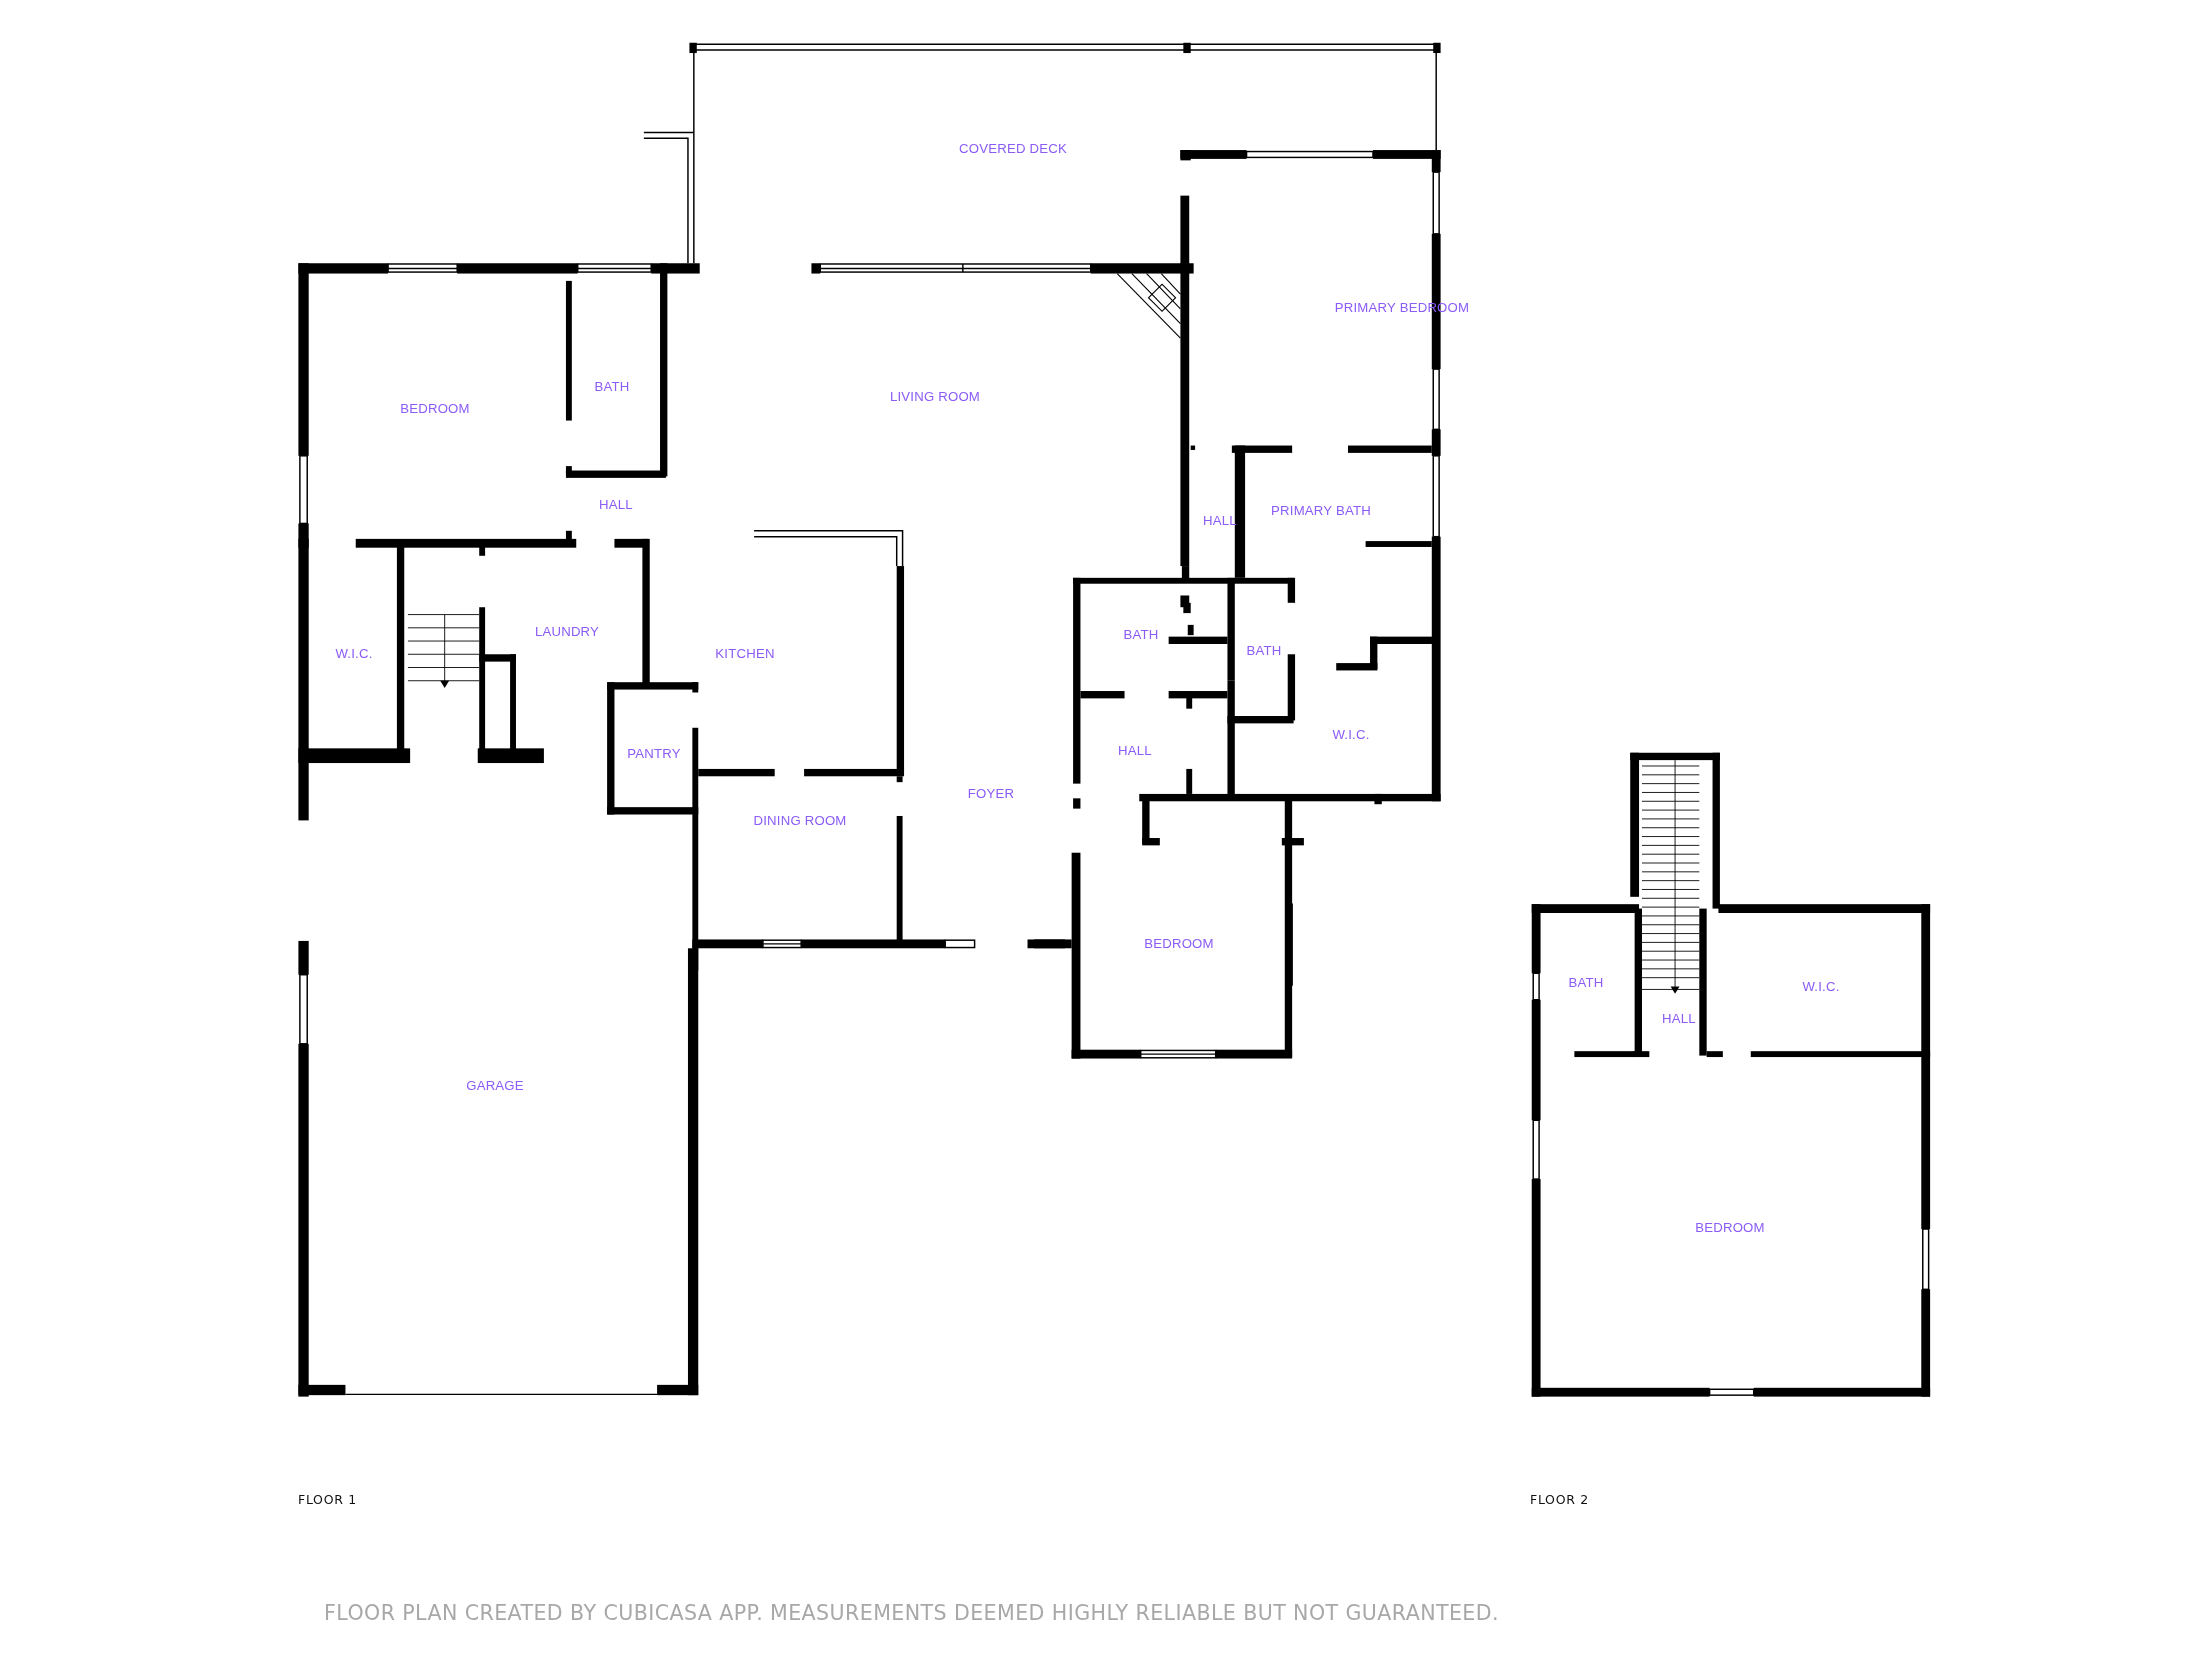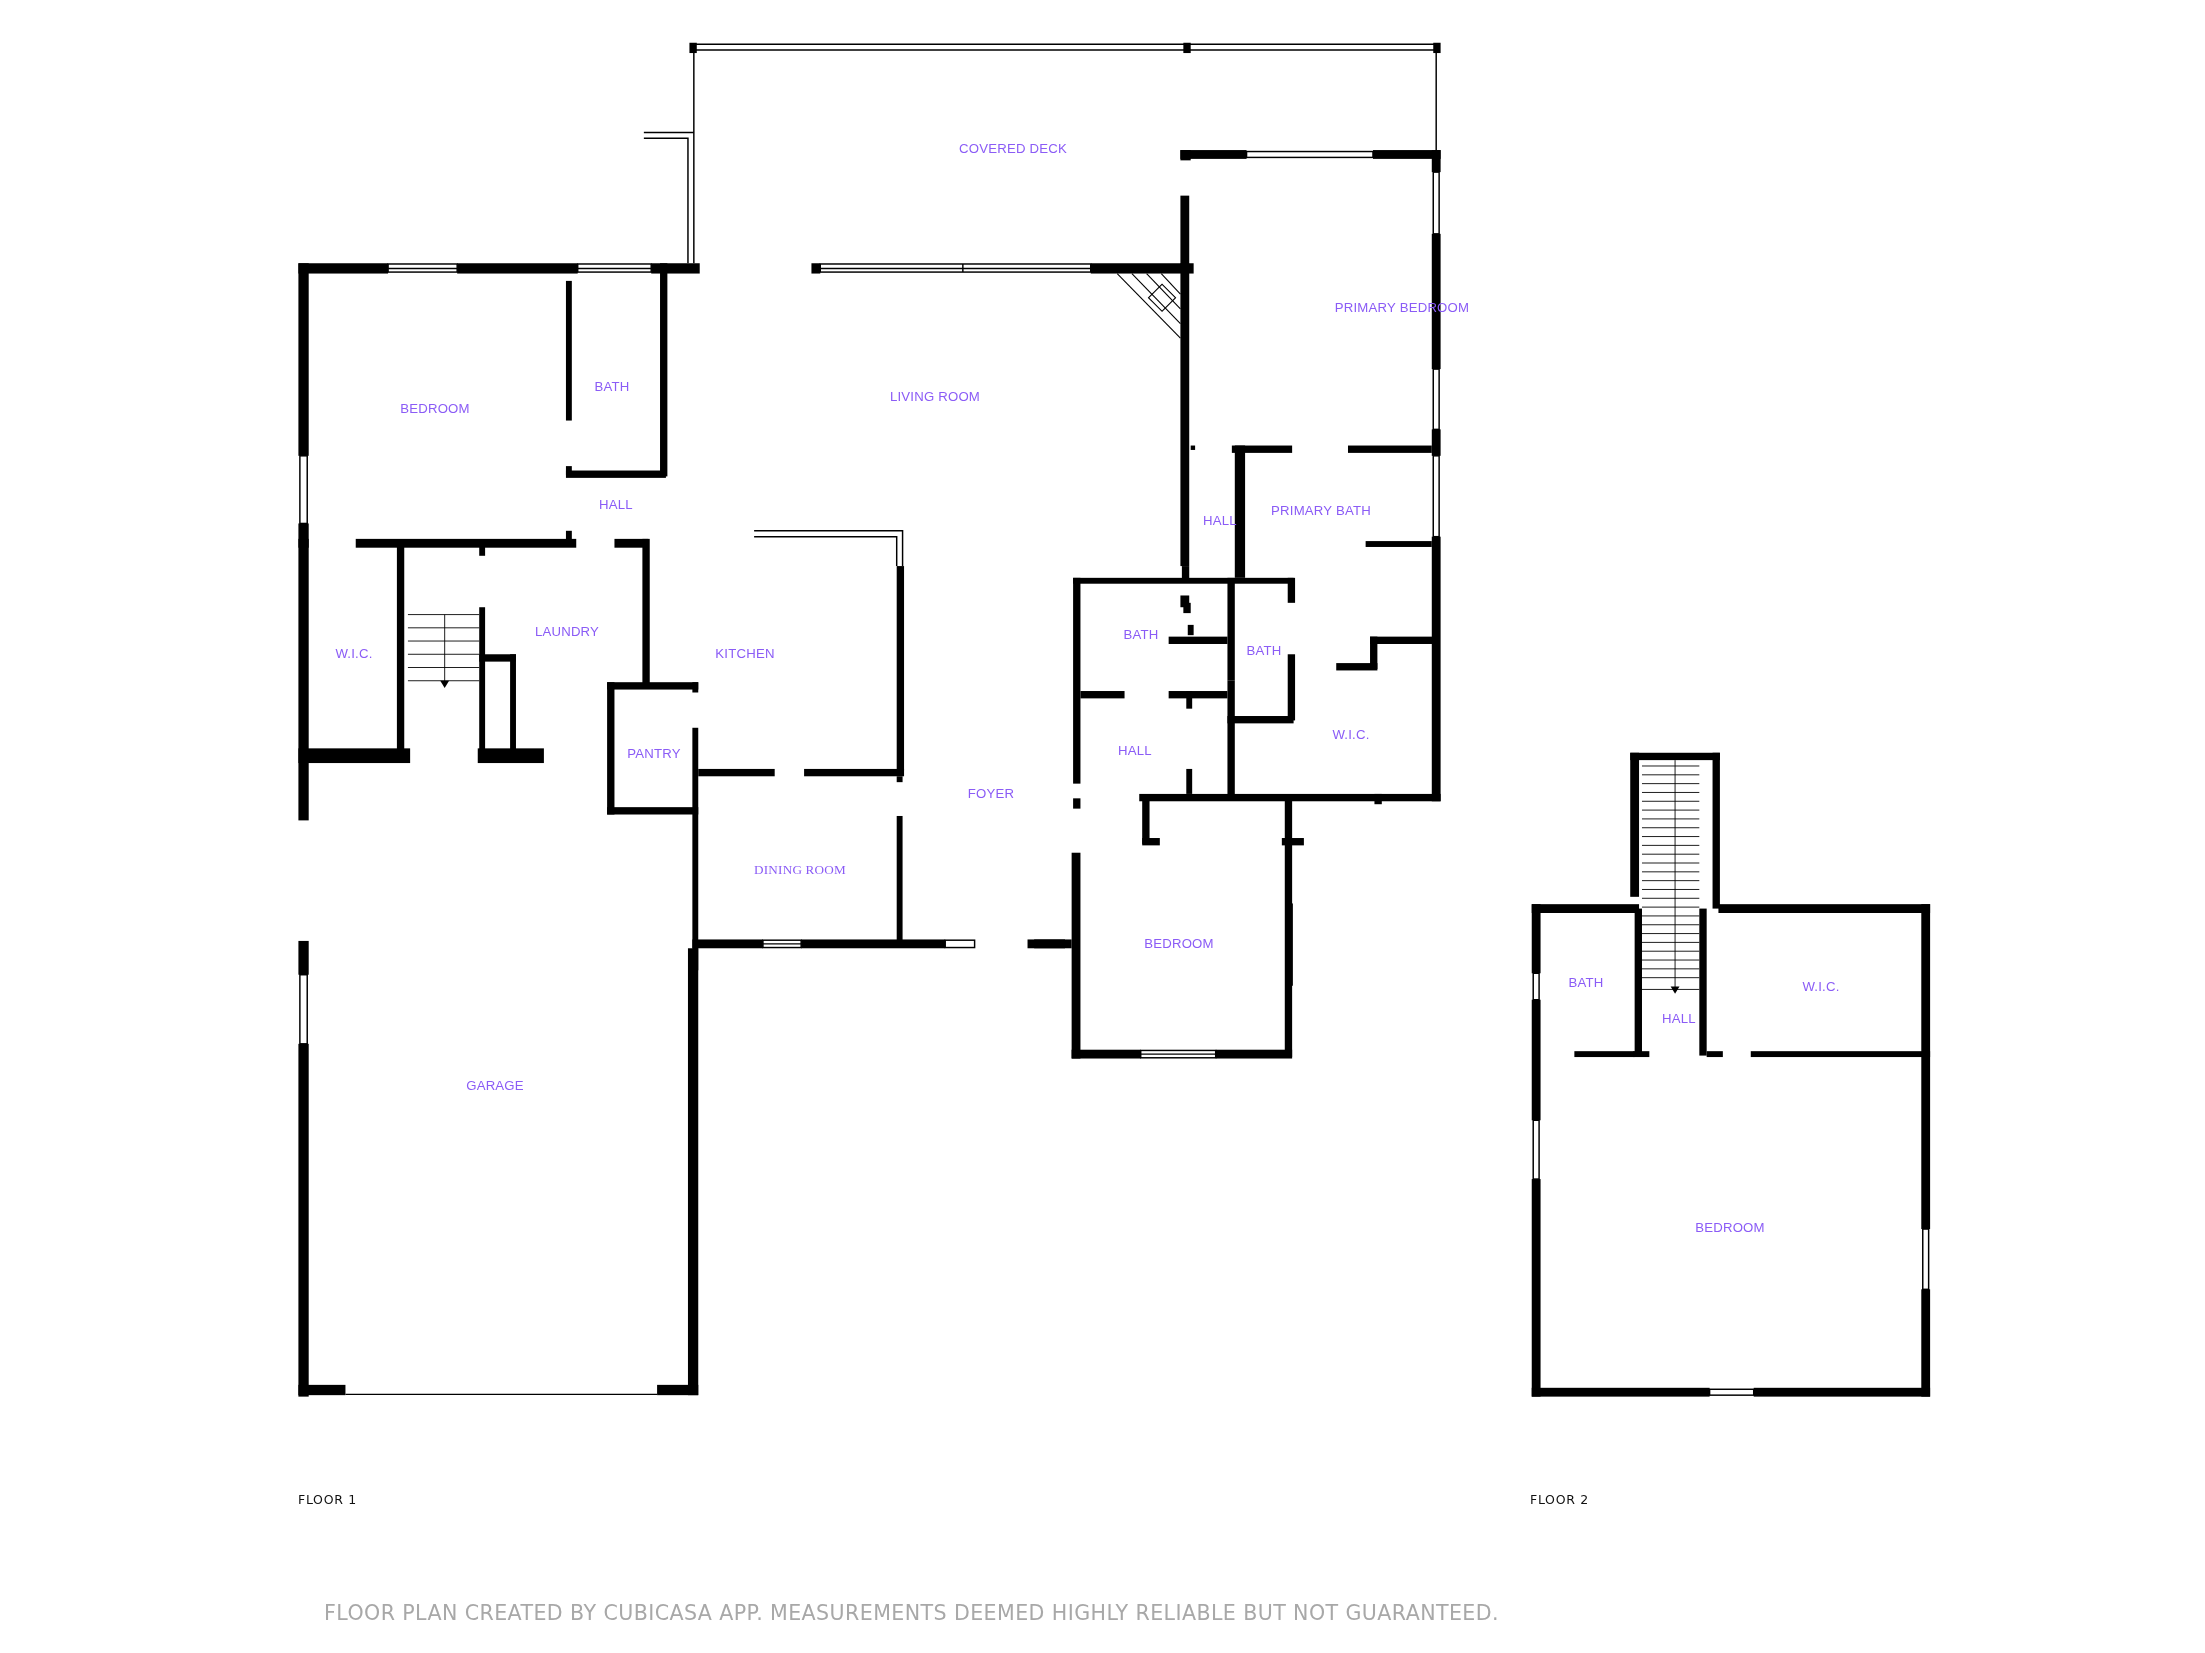--- a/index.html
+++ b/index.html
@@ -254,21 +254,21 @@
     <div class="room-label" style="left: 1321px; top: 510px;">PRIMARY BATH</div>
     <div class="room-label" style="left: 354px; top: 653px;">W.I.C.</div>
     <div class="room-label" style="left: 567px; top: 631px;">LAUNDRY</div>
     <div class="room-label" style="left: 745px; top: 653px;">KITCHEN</div>
     <div class="room-label" style="left: 1141px; top: 634px;">BATH</div>
     <div class="room-label" style="left: 1264px; top: 650px;">BATH</div>
     <div class="room-label" style="left: 1351px; top: 734px;">W.I.C.</div>
     <div class="room-label" style="left: 654px; top: 753px;">PANTRY</div>
     <div class="room-label" style="left: 1135px; top: 750px;">HALL</div>
     <div class="room-label" style="left: 991px; top: 793px; text-align: right;">FOYER</div>
-    <div class="room-label" style="left: 800px; top: 870px; font-family: Liberation Serif, serif;">DINING ROOM</div>
+    <div class="room-label" style="left: 800px; top: 820px;">DINING ROOM</div>
     <div class="room-label" style="left: 1179px; top: 943px;">BEDROOM</div>
     <div class="room-label" style="left: 495px; top: 1085px;">GARAGE</div>
     <div class="room-label" style="left: 1586px; top: 982px;">BATH</div>
     <div class="room-label" style="left: 1679px; top: 1018px;">HALL</div>
     <div class="room-label" style="left: 1821px; top: 986px;">W.I.C.</div>
     <div class="room-label" style="left: 1730px; top: 1227px;">BEDROOM</div>
   </div>
 
 <div class="floor-label" style="left:298px; top:1444px;">FLOOR 1</div>
 <div class="floor-label" style="left:1530px; top:1444px;">FLOOR 2</div>

